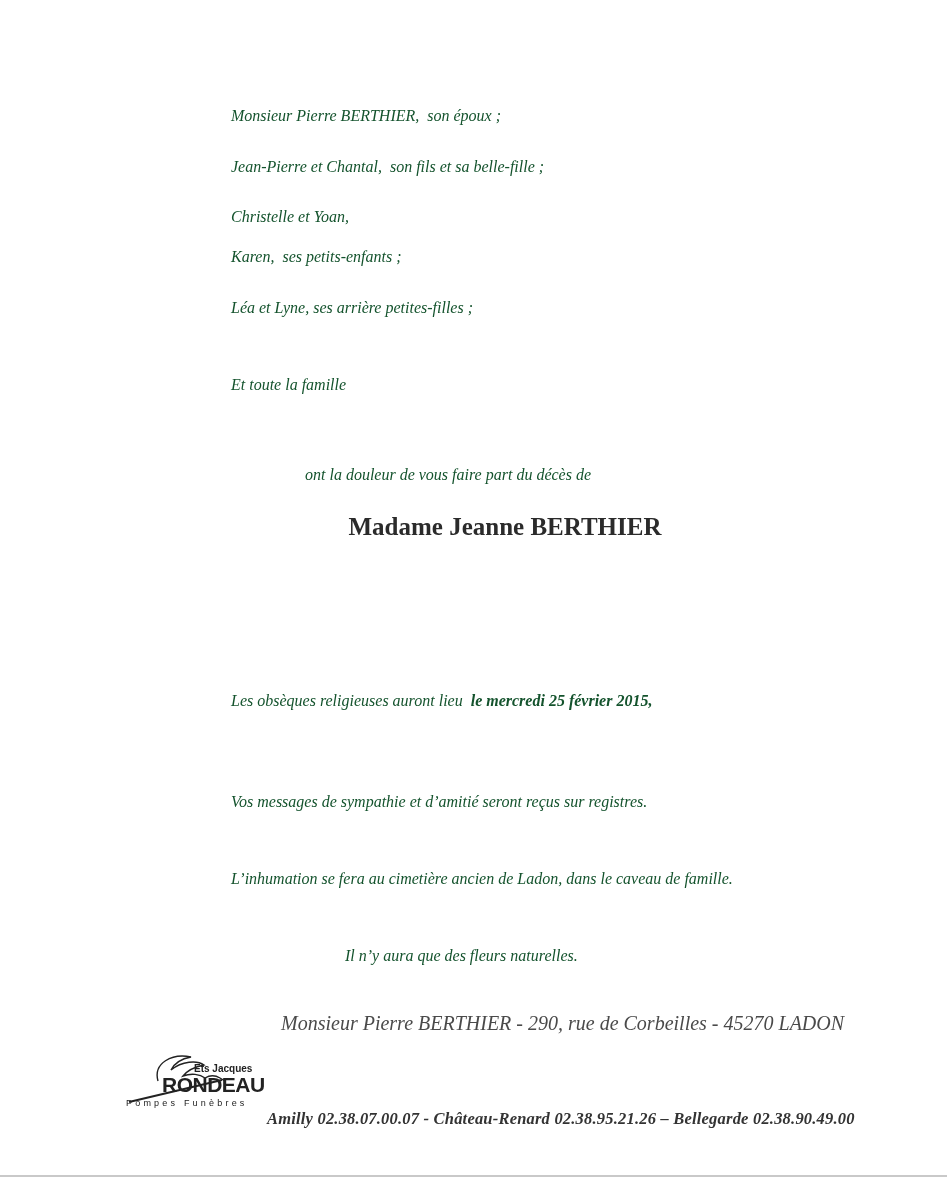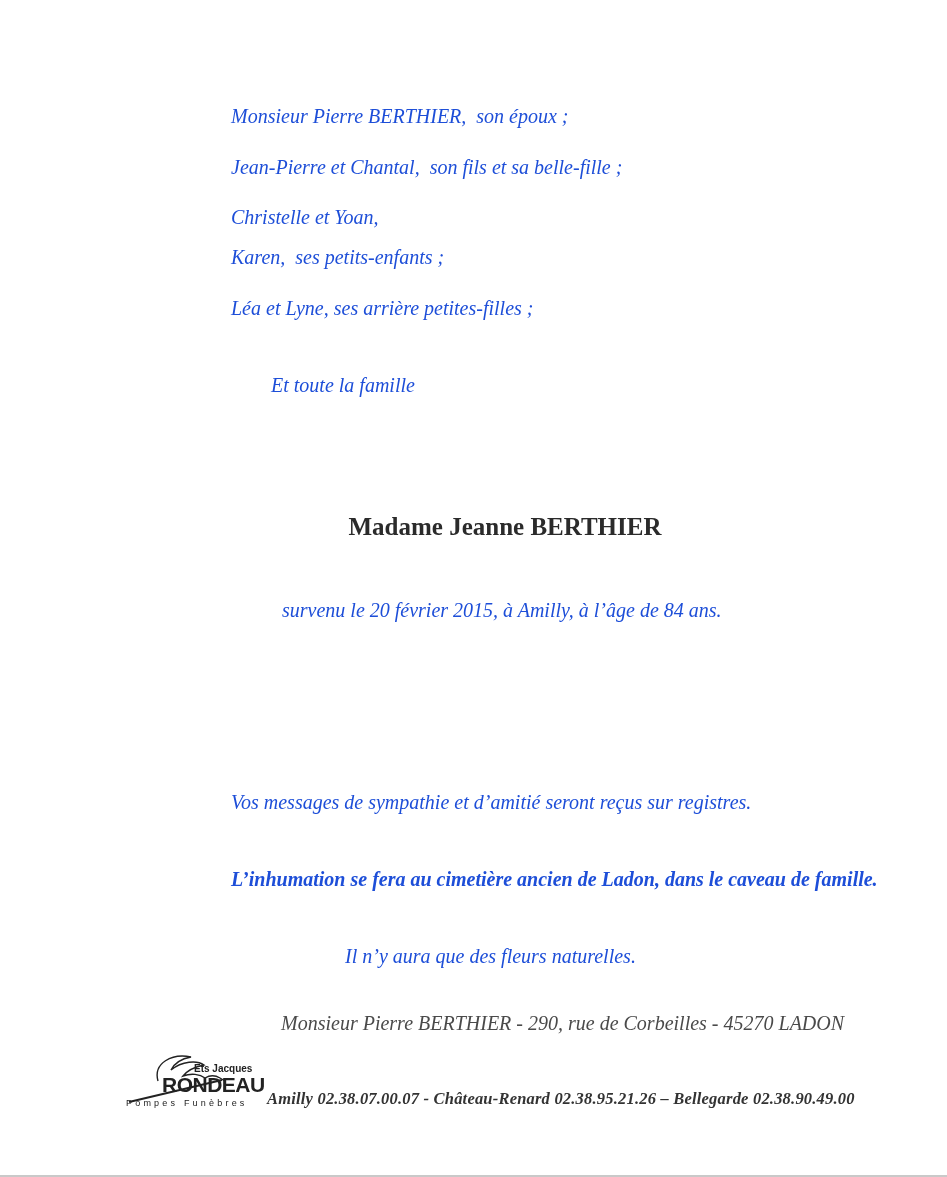--- a/index.html
+++ b/index.html
@@ -13,24 +13,24 @@
     height: 1177px;
     background: #ffffff;
     overflow: hidden;
     font-family: "Liberation Serif", "DejaVu Serif", serif;
     color: #3c3c3c;
   }
   .line {
     position: absolute;
     margin: 0;
     font-style: italic;
-    font-size: 20px;
+    font-size: 16px;
     line-height: 26px;
     white-space: pre;
-    color: #1d4ed8;
+    color: #14532d;
   }
   .line .bold { font-weight: bold; }
   .headline-block {
     position: absolute;
     left: 132px;
     top: 512px;
     width: 746px;
     text-align: center;
   }
   .headline {
@@ -45,20 +45,21 @@
   .contact-line {
     font-size: 20px;
     color: #4a4a4a;
     line-height: 20px;
   }
   .phones-line {
     font-weight: bold;
     font-size: 16.5px;
     color: #333333;
     letter-spacing: 0.2px;
+    margin-top: 20px;
   }
   .logo {
     position: absolute;
     left: 124px;
     top: 1050px;
     width: 152px;
     height: 60px;
   }
   .logo svg { display: block; }
   .logo text { fill: #222222; font-family: "Liberation Sans", sans-serif; }
@@ -79,34 +80,35 @@
   <p class="line" style="left:231px; top:103px;">Monsieur Pierre BERTHIER,  son époux ;</p>
 
   <p class="line" style="left:231px; top:154px;font-style:italic;">Jean-Pierre et Chantal,  son fils et sa belle-fille ;</p>
 
   <p class="line" style="left:231px; top:204px;">Christelle et Yoan,</p>
 
   <p class="line" style="left:231px; top:244px;">Karen,  ses petits-enfants ;</p>
 
   <p class="line" style="left:231px; top:295px;">Léa et Lyne, ses arrière petites-filles ;</p>
 
-  <p class="line" style="left:231px; top:372px;margin-left:40px;">Et toute la famille</p>
+  <p class="line" style="left:231px; top:372px;">Et toute la famille</p>
 
+  <p class="line" style="left:305px; top:462px;">ont la douleur de vous faire part du décès de</p>
 
   <div class="headline-block">
     <p class="headline">Madame Jeanne BERTHIER</p>
   </div>
 
-  <p class="line" style="left:282px; top:597px;">survenu le 20 février 2015, à Amilly, à l’âge de 84 ans.</p>
 
+  <p class="line" style="left:231px; top:688px;"><span>Les obsèques religieuses auront lieu  </span><span class="bold">le mercredi 25 février 2015,</span></p>
 
 
   <p class="line" style="left:231px; top:789px;">Vos messages de sympathie et d’amitié seront reçus sur registres.</p>
 
-  <p class="line" style="left:231px; top:866px;font-weight:bold;">L’inhumation se fera au cimetière ancien de Ladon, dans le caveau de famille.</p>
+  <p class="line" style="left:231px; top:866px;">L’inhumation se fera au cimetière ancien de Ladon, dans le caveau de famille.</p>
 
   <p class="line" style="left:345px; top:943px;">Il n’y aura que des fleurs naturelles.</p>
 
   <p class="line contact-line" style="left:281px; top:1013px;">Monsieur Pierre BERTHIER - 290, rue de Corbeilles - 45270 LADON</p>
 
   <div class="logo">
     <svg width="152" height="60" viewBox="0 0 152 60">
       <path d="M34 31 C29 13 48 3 67 7 C56 9 50 14 47 20 C58 11 73 10 80 15 C70 17 63 21 59 26 C67 23 76 24 81 28" fill="none" stroke="#222" stroke-width="1.4"></path>
       <path d="M81 28 C86 25 91 25 96 28 L101 31" fill="none" stroke="#222" stroke-width="1.3"></path>
       <path d="M5 52 L98 30" stroke="#222" stroke-width="2"></path>

